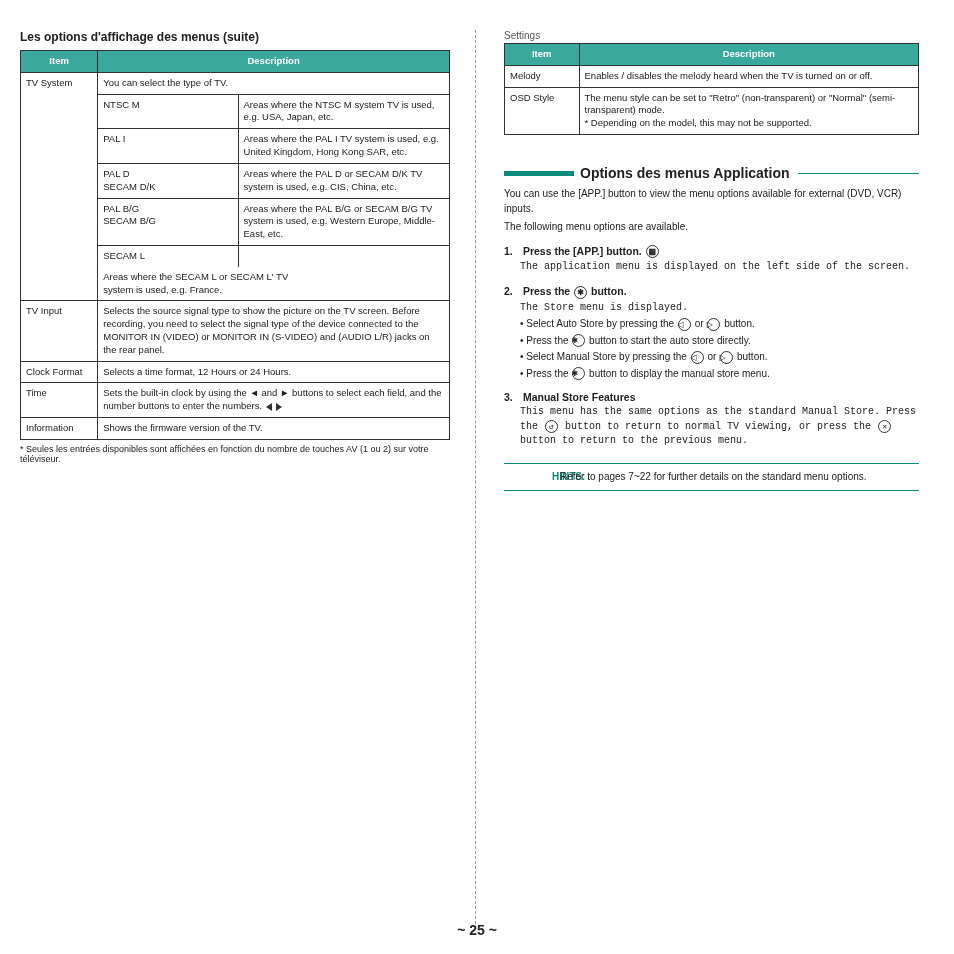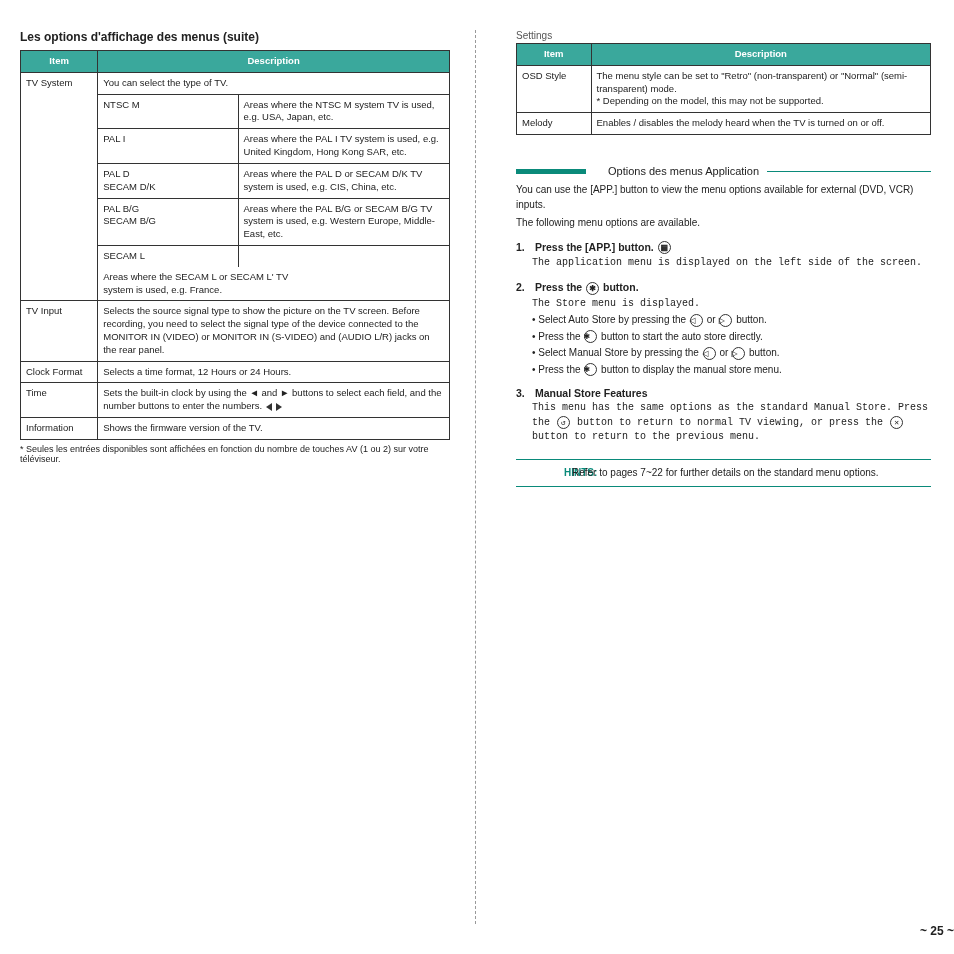--- a/index.html
+++ b/index.html
@@ -9,21 +9,21 @@
     background: #fff;
     font-family: Arial, Helvetica, sans-serif;
     font-size: 10px;
     color: #222;
     position: relative;
     overflow: hidden;
   }
   .page {
     display: flex;
     padding: 30px 20px 20px 20px;
-    gap: 16px;
+    gap: 4px;
   }
   .col-left {
     width: 450px;
     padding-right: 20px;
     position: relative;
   }
   .col-right {
     width: 445px;
     padding-left: 30px;
     position: relative;
@@ -120,23 +120,23 @@
     height: 5px;
     background: #0a8a7a;
     margin-right: 6px;
   }
   .sect-head .line {
     flex: 1;
     height: 1px;
     background: #0a8a7a;
   }
   .sect-head .title {
-    font-size: 11px;
-    font-weight: normal;
-    margin: 0 8px 0 16px;
+    font-size: 14px;
+    font-weight: bold;
+    margin: 0 8px 0 0;
     white-space: nowrap;
   }
   .para {
     font-size: 10px;
     line-height: 1.45;
     margin: 4px 0;
   }
   .steps {
     margin-top: 8px;
   }
@@ -216,22 +216,22 @@
   }
   .page-head-small {
     font-size: 10px;
     color: #555;
     margin-bottom: 2px;
   }
   .footer {
     position: absolute;
     bottom: 16px;
     width: 100%;
-    text-align: right;
-    font-size: 12px;
+    text-align: center;
+    font-size: 14px;
     font-weight: bold;
   }
 </style>
 </head>
 <body>
 
 <div class="page">
   <div class="col-left">
     <div class="section-title">Les options d'affichage des menus (suite)</div>
 
@@ -314,27 +314,27 @@
         <col style="width:82%">
       </colgroup>
       <thead>
         <tr>
           <th>Item</th>
           <th>Description</th>
         </tr>
       </thead>
       <tbody>
         <tr>
+          <td>Melody</td>
+          <td>Enables / disables the melody heard when the TV is turned on or off.</td>
+        </tr>
+        <tr>
           <td>OSD Style</td>
           <td style="white-space:pre-line">The menu style can be set to "Retro" (non-transparent) or "Normal" (semi-transparent) mode.
 * Depending on the model, this may not be supported.</td>
-        </tr>
-        <tr>
-          <td>Melody</td>
-          <td>Enables / disables the melody heard when the TV is turned on or off.</td>
         </tr>
       </tbody>
     </table>
 
     <div class="sect-head">
       <span class="mark"></span>
       <span class="title">Options des menus Application</span>
       <span class="line"></span>
     </div>
 

